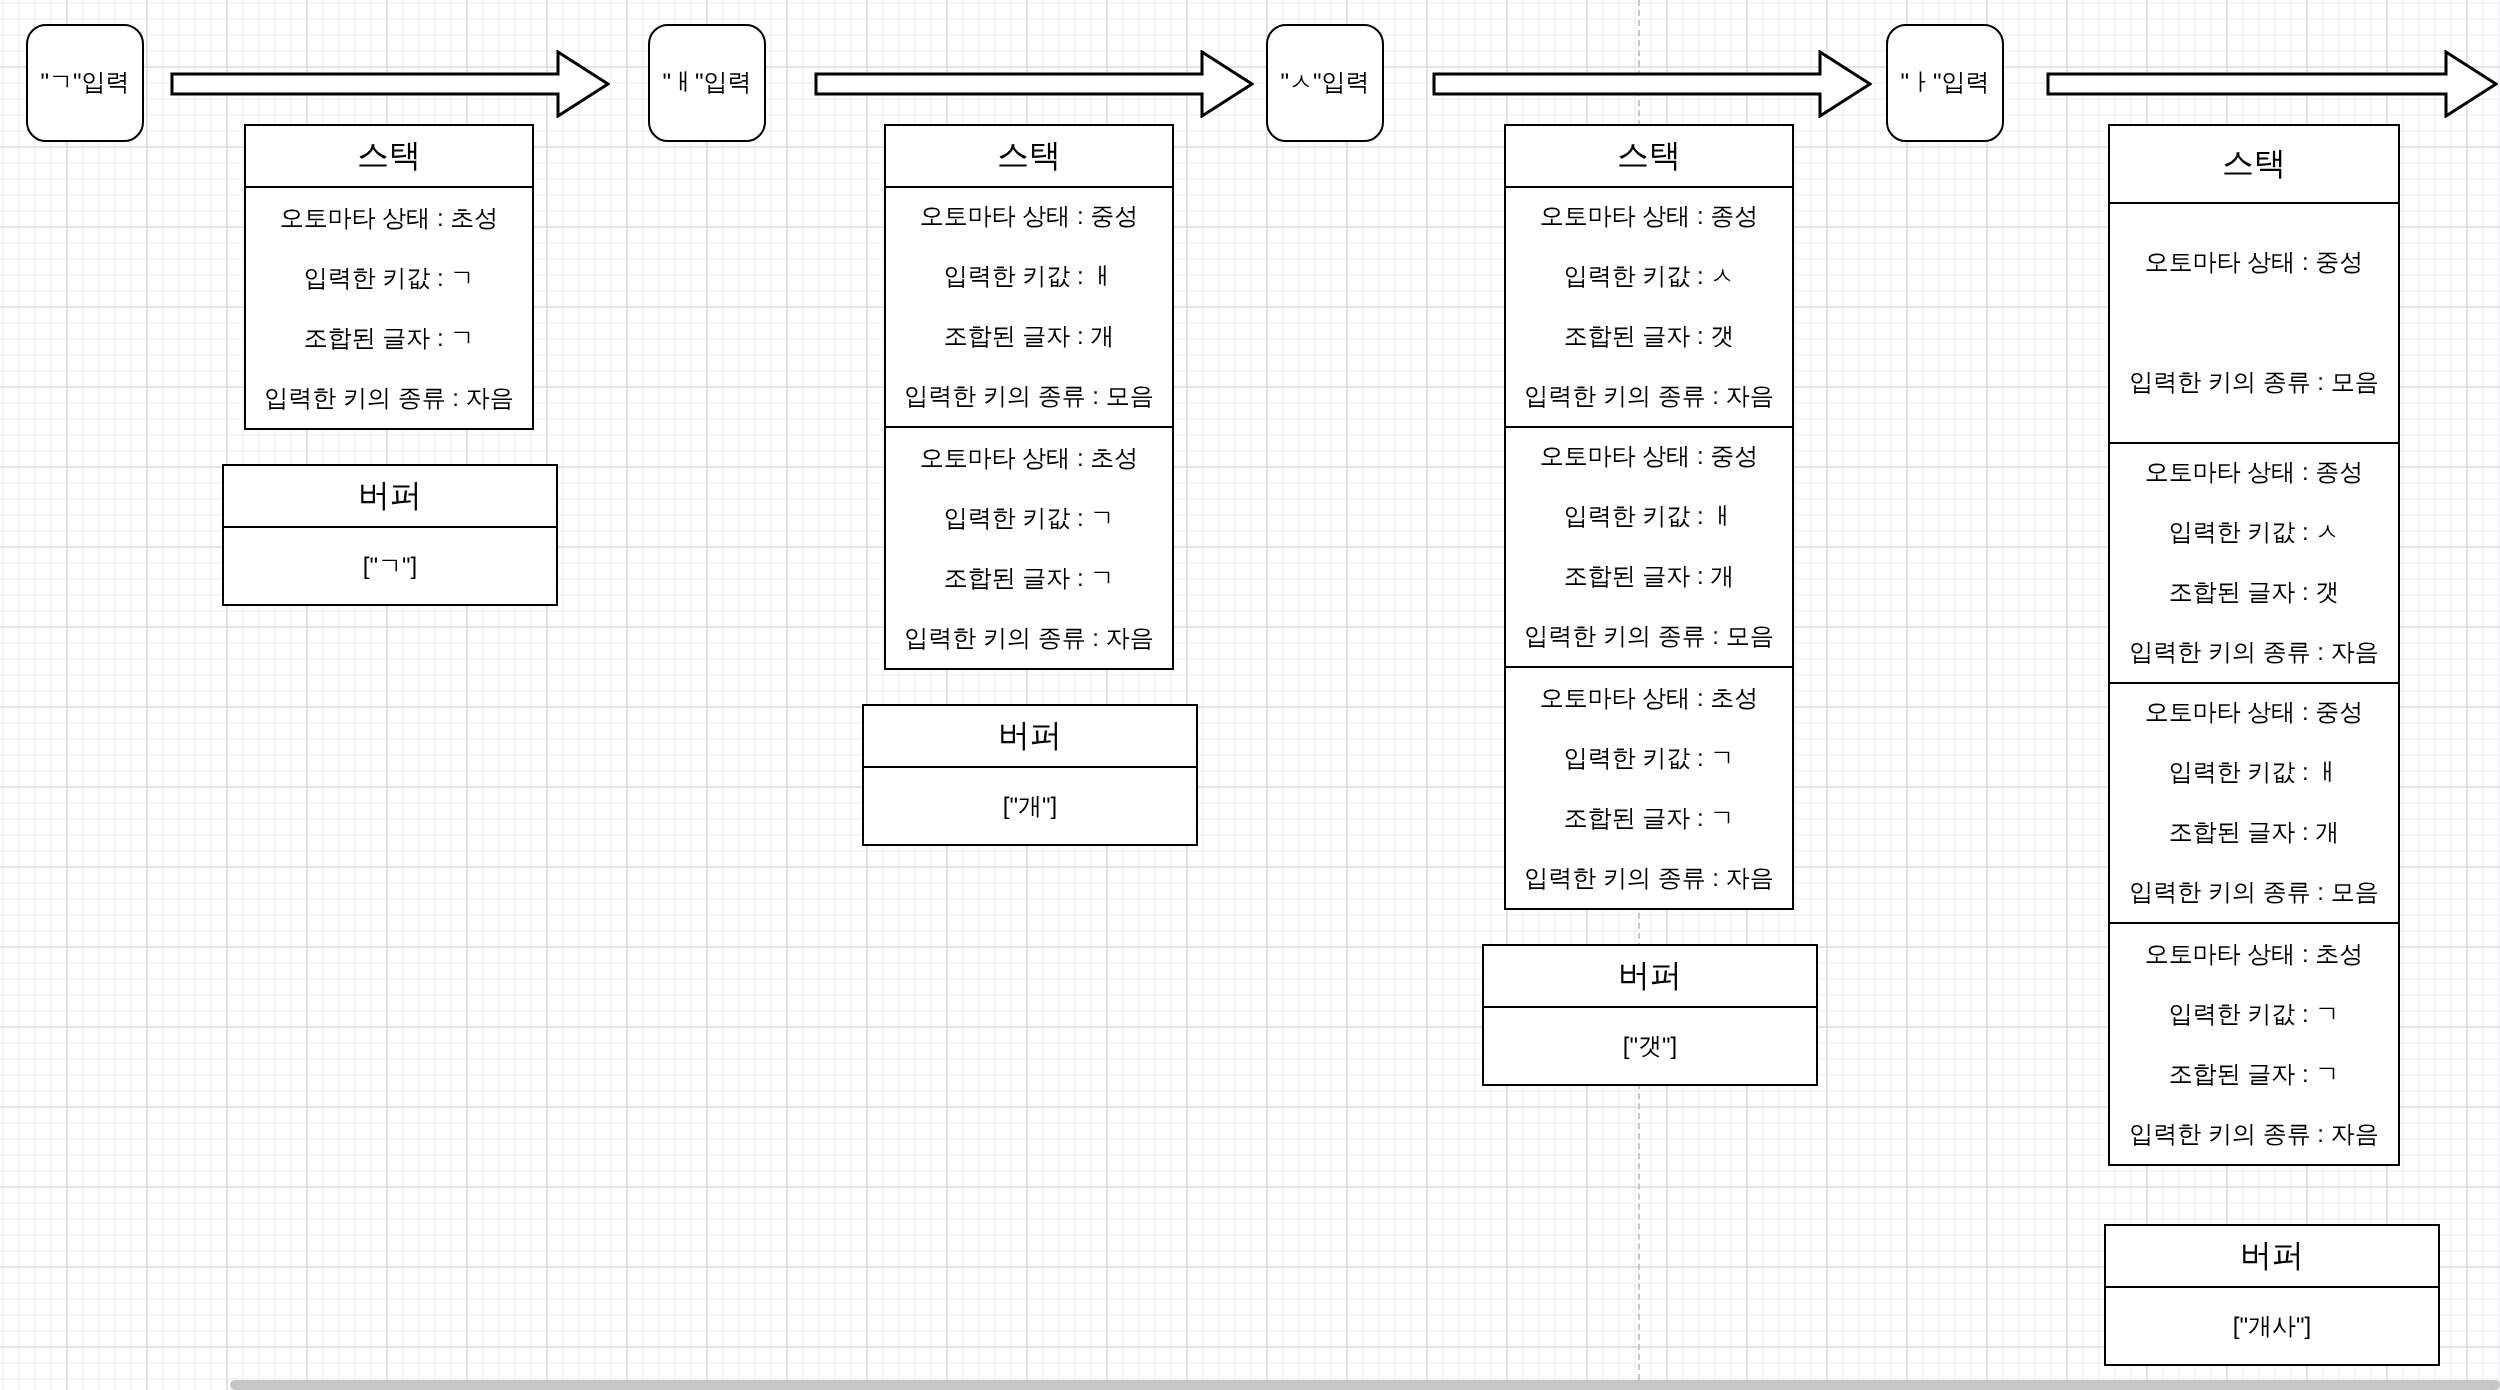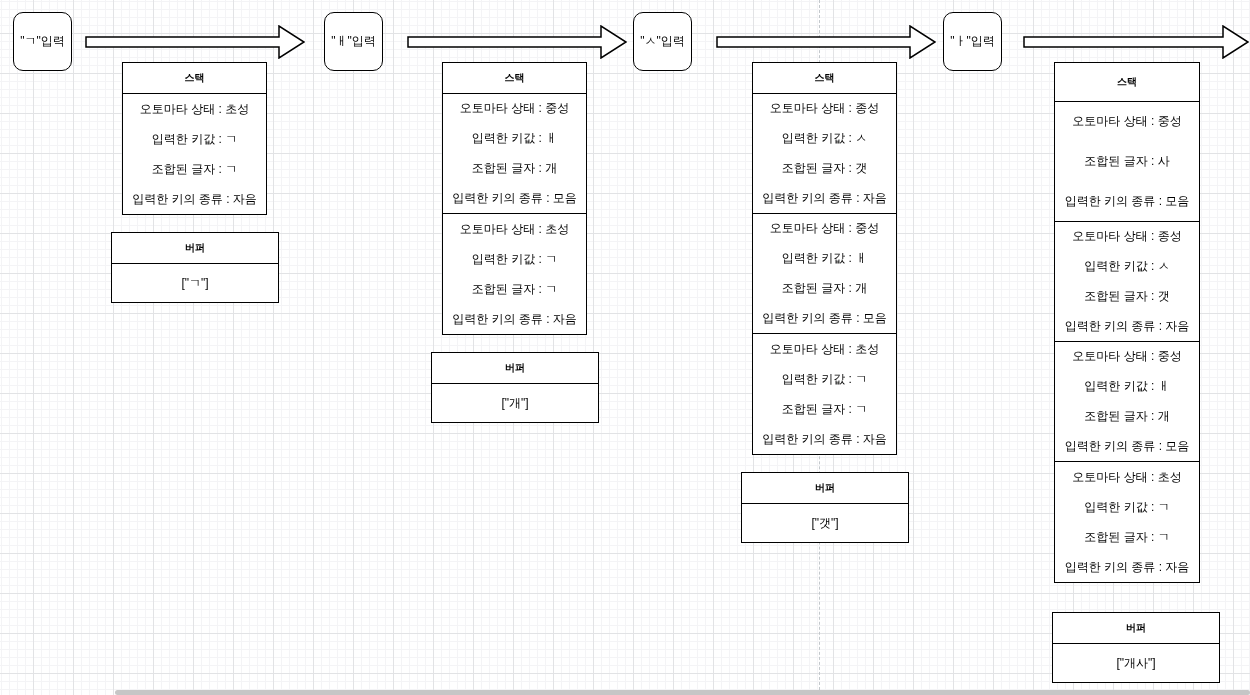--- a/index.html
+++ b/index.html
@@ -35,22 +35,21 @@
   .tbl {
     background: #fff;
     border: 1.5px solid #000;
     box-sizing: border-box;
     color: #000;
   }
   .tbl-header {
     height: 30px;
     border-bottom: 1px solid #000;
     display: flex; align-items: center; justify-content: center;
-    font-size: 10px;
-    font-weight: bold;
+    font-size: 16px;
   }
   .tbl-header.tall { height: 38px; }
   .stack-entry {
     height: 120px;
     border-bottom: 1px solid #000;
     display: flex; flex-direction: column;
     box-sizing: border-box;
   }
   .stack-entry:last-child { border-bottom: none; justify-content: flex-end; }
   .stack-row {
@@ -174,21 +173,20 @@
   </div>
 
   <svg class="abs arrow" style="left:1023px; top:25px;" width="226" height="34" viewBox="0 0 226 34">
     <polygon points="1,12 200,12 200,1 225,17 200,33 200,22 1,22" fill="#ffffff" stroke="#000000" stroke-width="1.5"></polygon>
   </svg>
 
   <div class="abs tbl" style="left:1054px; top:62px; width:146px;">
     <div class="tbl-header tall">스택</div>
     <div class="stack-entry">
       <div class="stack-row">오토마타 상태 : 중성</div>
-      <div class="stack-row">조합된 글자 : 사</div>
       <div class="stack-row">입력한 키의 종류 : 모음</div>
     </div>
     <div class="stack-entry">
       <div class="stack-row">오토마타 상태 : 종성</div>
       <div class="stack-row">입력한 키값 : ㅅ</div>
       <div class="stack-row">조합된 글자 : 갯</div>
       <div class="stack-row">입력한 키의 종류 : 자음</div>
     </div>
     <div class="stack-entry">
       <div class="stack-row">오토마타 상태 : 중성</div>

